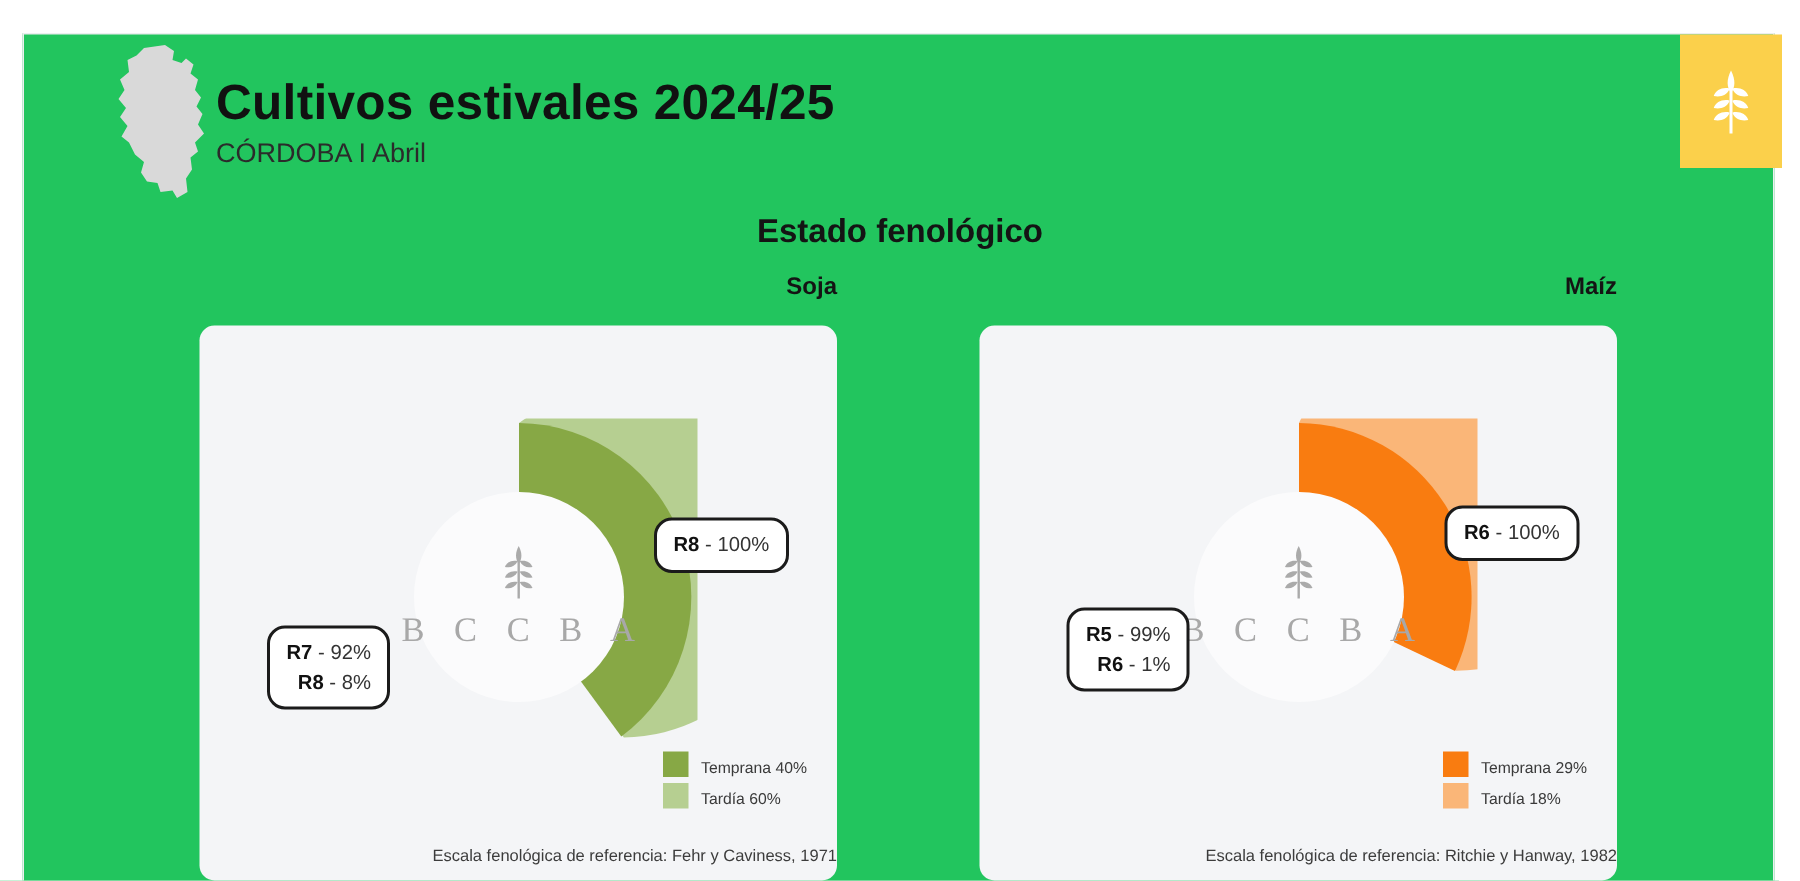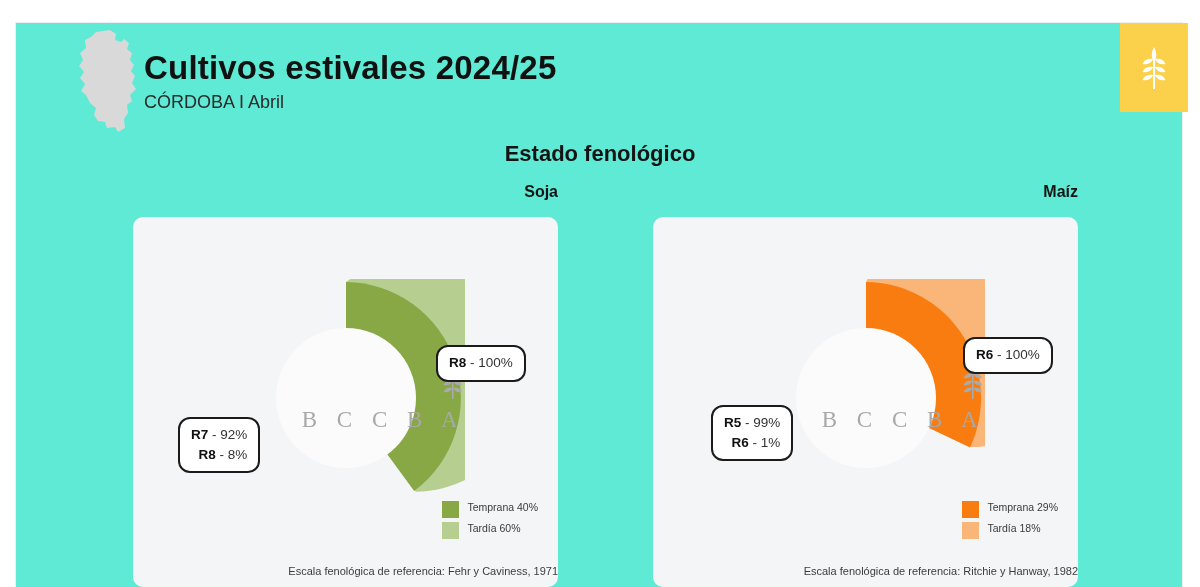--- a/index.html
+++ b/index.html
@@ -18,21 +18,21 @@
   
   #page-frame {
     position: absolute;
     left: 15px;
     top: 22px;
     width: 1168px;
     height: 565px;
     border: 1px solid #eceef0;
     border-bottom: none;
     box-sizing: border-box;
-    background: #5eead4;
+    background: #22c55e;
   }
 
   
   #brand-tab {
     position: absolute;
     left: 1104px;
     top: 0px;
     width: 68px;
     height: 89px;
     background: #fbd04b;
@@ -128,21 +128,21 @@
     height: 238px;
   }
   .donut-wrap svg { display: block; }
 
   .donut-center {
     position: absolute;
     left: 0; top: 0;
     width: 238px; height: 238px;
     display: flex;
     flex-direction: column;
-    align-items: flex-end;
+    align-items: center;
     justify-content: center;
     pointer-events: none;
   }
   .center-wheat { margin-bottom: 6px; }
   .center-text {
     font-family: "Liberation Serif", serif;
     font-size: 23px;
     letter-spacing: 7px;
     color: #a8a8a8;
     padding-left: 7px;
@@ -175,21 +175,21 @@
   .legend {
     position: absolute;
     right: 20px;
     bottom: 48px;
     display: flex;
     flex-direction: column;
     gap: 4px;
   }
   .legend-row {
     display: flex;
-    align-items: flex-start;
+    align-items: flex-end;
     gap: 8px;
     font-size: 10.5px;
     color: #3a3a3a;
   }
   .swatch {
     width: 17px;
     height: 17px;
     flex: 0 0 17px;
   }
 

